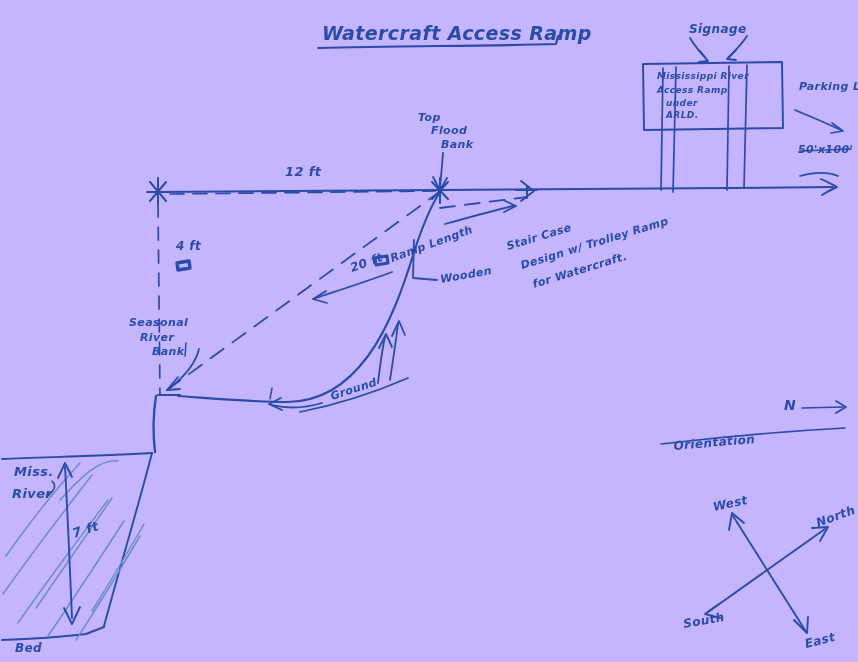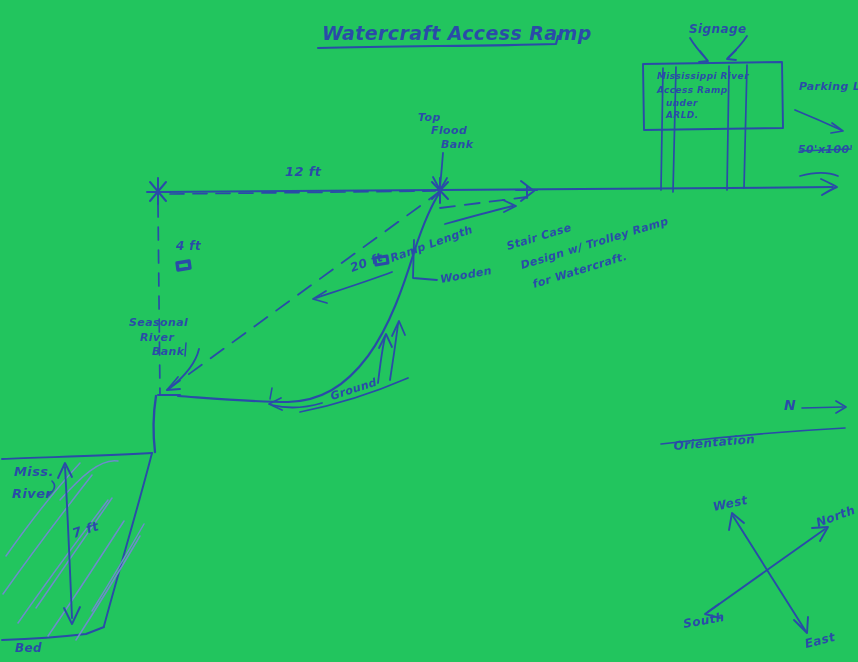--- a/index.html
+++ b/index.html
@@ -7,21 +7,21 @@
     padding: 0;
     background: #ffffff;
   }
   body {
     font-family: "Liberation Sans", sans-serif;
   }
   #sheet {
     position: relative;
     width: 858px;
     height: 662px;
-    background: #22c55e;
+    background: #c4b5fd;
     overflow: hidden;
   }
   #sketch {
     position: absolute;
     left: 0;
     top: 0;
     width: 858px;
     height: 662px;
   }
   .hand {

